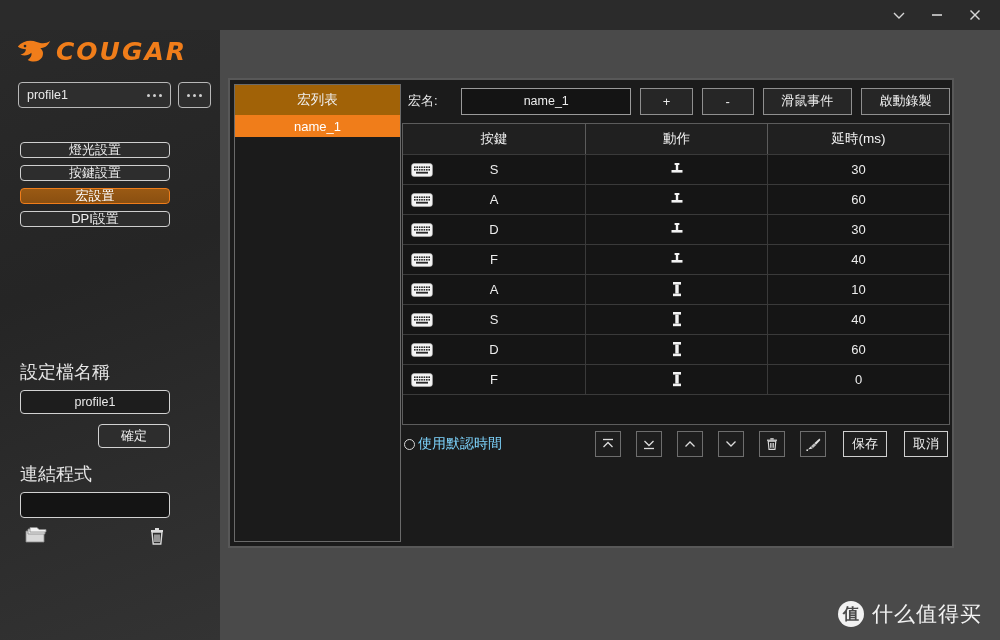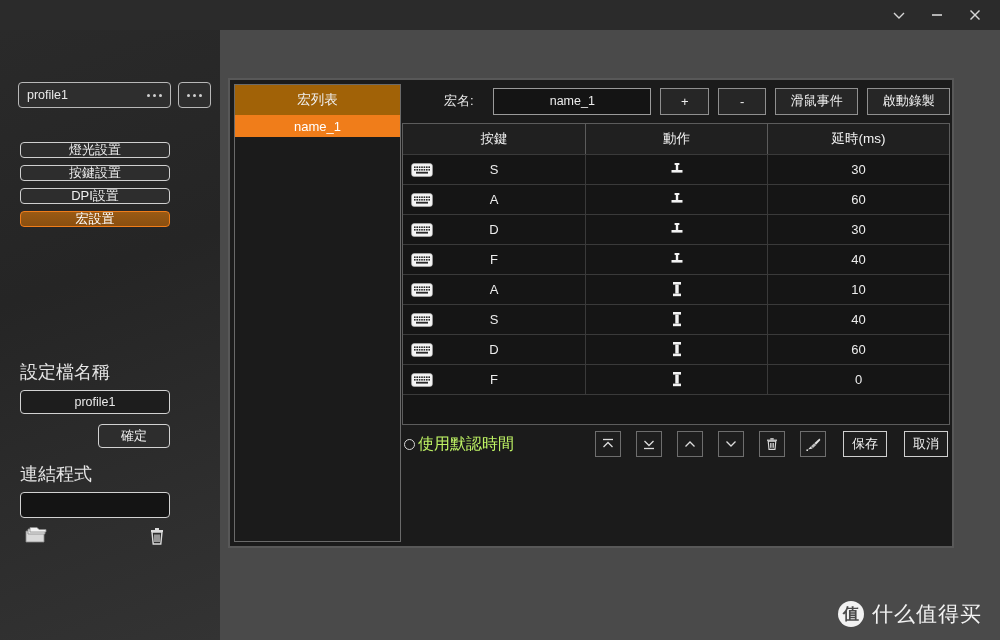--- a/index.html
+++ b/index.html
@@ -109,21 +109,21 @@
     display: flex; align-items: center; justify-content: center;
   }
   .macro-item {
     height: 22px; display: flex; align-items: center; justify-content: center;
     font-size: 13px; color: #f3f3f3; cursor: pointer;
   }
   .macro-item.selected { background: #f07d1a; color: #ffffff; }
 
   .rightpane { position: absolute; left: 172px; top: 4px; width: 548px; height: 458px; }
 
-  .toolbar { display: flex; align-items: center; height: 34px; gap: 0; padding-left: 36px; }
+  .toolbar { display: flex; align-items: center; height: 34px; gap: 0; }
   .tb-label { color: #e9e9e9; font-size: 13px; width: 62px; padding-left: 6px; }
   .macroname-input {
     width: 180px; height: 27px; border: 1px solid #9a9a9a; background: #141414;
     color: #ececec; font-size: 12.5px;
     display: flex; align-items: center; justify-content: center;
   }
   .tb-btn {
     height: 27px; border: 1px solid #8f8f8f; background: #262626;
     color: #ededed; font-size: 13px;
     display: flex; align-items: center; justify-content: center;
@@ -156,21 +156,21 @@
 
   .bottombar {
     margin-top: 4px; height: 30px; display: flex; align-items: center;
     justify-content: space-between; padding: 0 2px;
   }
   .radio-wrap { display: flex; align-items: center; gap: 3px; }
   .radio-circle {
     width: 11px; height: 11px; border: 1px solid #d8d8d8; border-radius: 50%;
     background: transparent;
   }
-  .radio-label { color: #bef264; font-size: 16px; text-align: center; }
+  .radio-label { color: #7dd3fc; font-size: 14px; text-align: center; }
   .icon-btns { display: flex; align-items: center; gap: 12px; }
   .ibtn {
     width: 26px; height: 26px; border: 1px solid #6e6e6e; background: #1e1e1e;
     display: flex; align-items: center; justify-content: center;
     margin-left: 3px; cursor: pointer; color: #dcdcdc;
   }
   .txtbtn {
     width: 44px; height: 26px; border: 1px solid #cfcfcf; background: #1e1e1e;
     color: #f1f1f1; font-size: 13px;
     display: flex; align-items: center; justify-content: center;
@@ -210,20 +210,27 @@
         <svg width="16" height="16" viewBox="0 0 16 16">
             <line x1="3.5" y1="3.5" x2="12.5" y2="12.5" stroke="#d6d6d6" stroke-width="1.4"></line>
             <line x1="12.5" y1="3.5" x2="3.5" y2="12.5" stroke="#d6d6d6" stroke-width="1.4"></line>
           </svg>
       </div>
     </div>
   </div>
 
   <div class="leftcol">
 
+    <div class="logo-wrap">
+      <svg class="logo-mark" viewBox="0 0 40 28">
+        <path d="M2 9 C7 3, 16 1, 23 4 C29 6, 33 6, 38 3 C35 9, 31 11, 27 11 C30 13, 31 17, 29 21 C26 26, 19 27, 13 24 C16 22, 18 19, 17 16 C14 19, 9 20, 5 18 C9 17, 11 15, 11 12 C8 12, 4 11, 2 9 Z" fill="#f07d1a"></path>
+        <circle cx="10" cy="8.5" r="1.5" fill="#2a2a2a"></circle>
+      </svg>
+      <span class="logo-text">COUGAR</span>
+    </div>
 
     <div class="profile-row">
       <div class="profile-select">
         <span class="pv">profile1</span>
         <span class="dots">
             <i></i>
             <i></i>
             <i></i>
           </span>
       </div>
@@ -236,25 +243,25 @@
       </div>
     </div>
 
     <div class="navbtns">
       <div class="navbtn">
           <span>燈光設置</span>
         </div>
       <div class="navbtn">
           <span>按鍵設置</span>
         </div>
+      <div class="navbtn active">
+          <span>宏設置</span>
+        </div>
       <div class="navbtn">
           <span>DPI設置</span>
-        </div>
-      <div class="navbtn active">
-          <span>宏設置</span>
         </div>
     </div>
 
     <div class="profile-name-block">
       <div class="field-label">設定檔名稱</div>
       <div class="text-input">
         <span>profile1</span>
       </div>
       <div class="confirm-btn">
         <span>確定</span>

